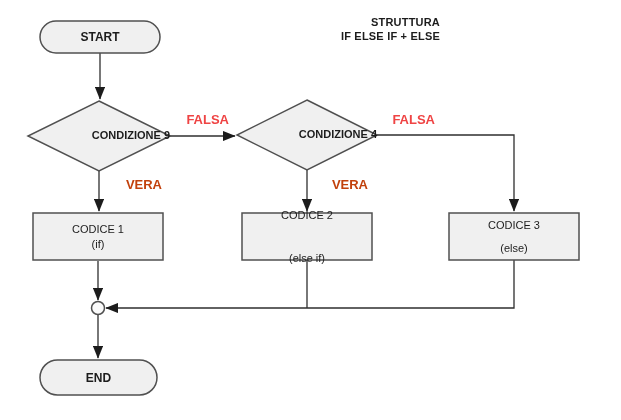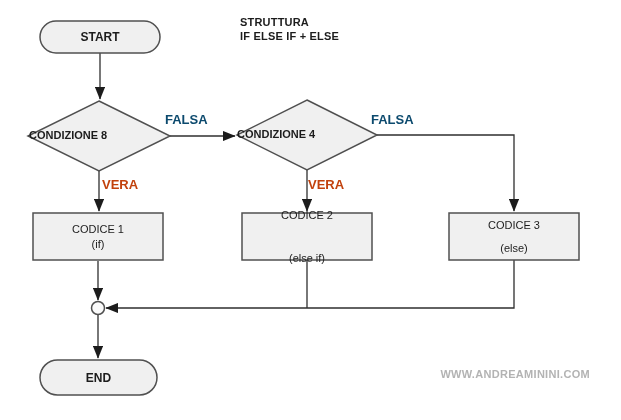--- a/index.html
+++ b/index.html
@@ -15,21 +15,21 @@
     font-family: "Liberation Sans", "DejaVu Sans", sans-serif;
     overflow: hidden;
   }
   .canvas svg {
     position: absolute;
     left: 0;
     top: 0;
   }
   .lbl {
     position: absolute;
-    text-align: left;
+    text-align: right;
     color: #1c1c1c;
     white-space: nowrap;
     -webkit-user-select: none;
     user-select: none;
   }
   .title-line {
     left: 240px;
     width: 200px;
     font-size: 11px;
     font-weight: bold;
@@ -43,21 +43,21 @@
     font-weight: bold;
   }
   .decision-lbl {
     font-size: 11px;
     font-weight: bold;
   }
   .branch-lbl {
     font-size: 13px;
     font-weight: bold;
   }
-  .branch-false { color: #0c4a6e; }
+  .branch-false { color: #ef4444; }
   .branch-true  { color: #c2410c; }
   .process-lbl {
     display: flex;
     flex-direction: column;
     align-items: center;
     justify-content: center;
     font-size: 11px;
     line-height: 15px;
     font-weight: normal;
   }
@@ -106,21 +106,21 @@
       <circle cx="98" cy="308" r="6.5" fill="#fbfbfb"></circle>
       <rect x="40" y="360" width="117" height="35" rx="17.5" ry="17.5"></rect>
     </g>
   </svg>
 
   <div class="lbl title-line" style="top:16px;">STRUTTURA</div>
   <div class="lbl terminator-lbl" style="left:40px;top:21px;width:120px;height:32px;">START</div>
 
   <div class="lbl title-line" style="top:30px;">IF ELSE IF + ELSE</div>
 
-  <div class="lbl decision-lbl" style="left:29px;top:129px;width:141px;">CONDIZIONE 8</div>
+  <div class="lbl decision-lbl" style="left:29px;top:129px;width:141px;">CONDIZIONE 9</div>
 
   <div class="lbl decision-lbl" style="left:237px;top:128px;width:140px;">CONDIZIONE 4</div>
 
   <div class="lbl process-lbl" style="left:33px;top:213px;width:130px;height:47px;">
     <span>CODICE 1</span>
     <span>(if)</span>
   </div>
 
   <div class="lbl process-lbl" style="left:242px;top:213px;width:130px;height:47px;gap:28px;">
     <span>CODICE 2</span>
@@ -135,15 +135,14 @@
   <div class="lbl terminator-lbl" style="left:40px;top:360px;width:117px;height:35px;">END</div>
 
   <div class="lbl branch-lbl branch-false" style="left:165px;top:112px;width:64px;">FALSA</div>
 
   <div class="lbl branch-lbl branch-true" style="left:102px;top:177px;width:60px;">VERA</div>
 
   <div class="lbl branch-lbl branch-false" style="left:371px;top:112px;width:64px;">FALSA</div>
 
   <div class="lbl branch-lbl branch-true" style="left:308px;top:177px;width:60px;">VERA</div>
 
-  <div class="lbl watermark">WWW.ANDREAMININI.COM</div>
 
 </div>
 
 </body></html>

